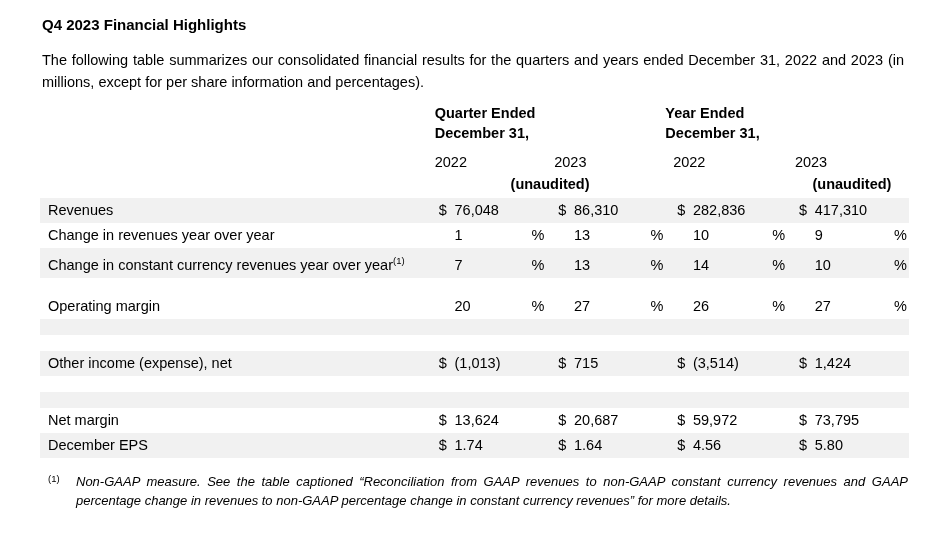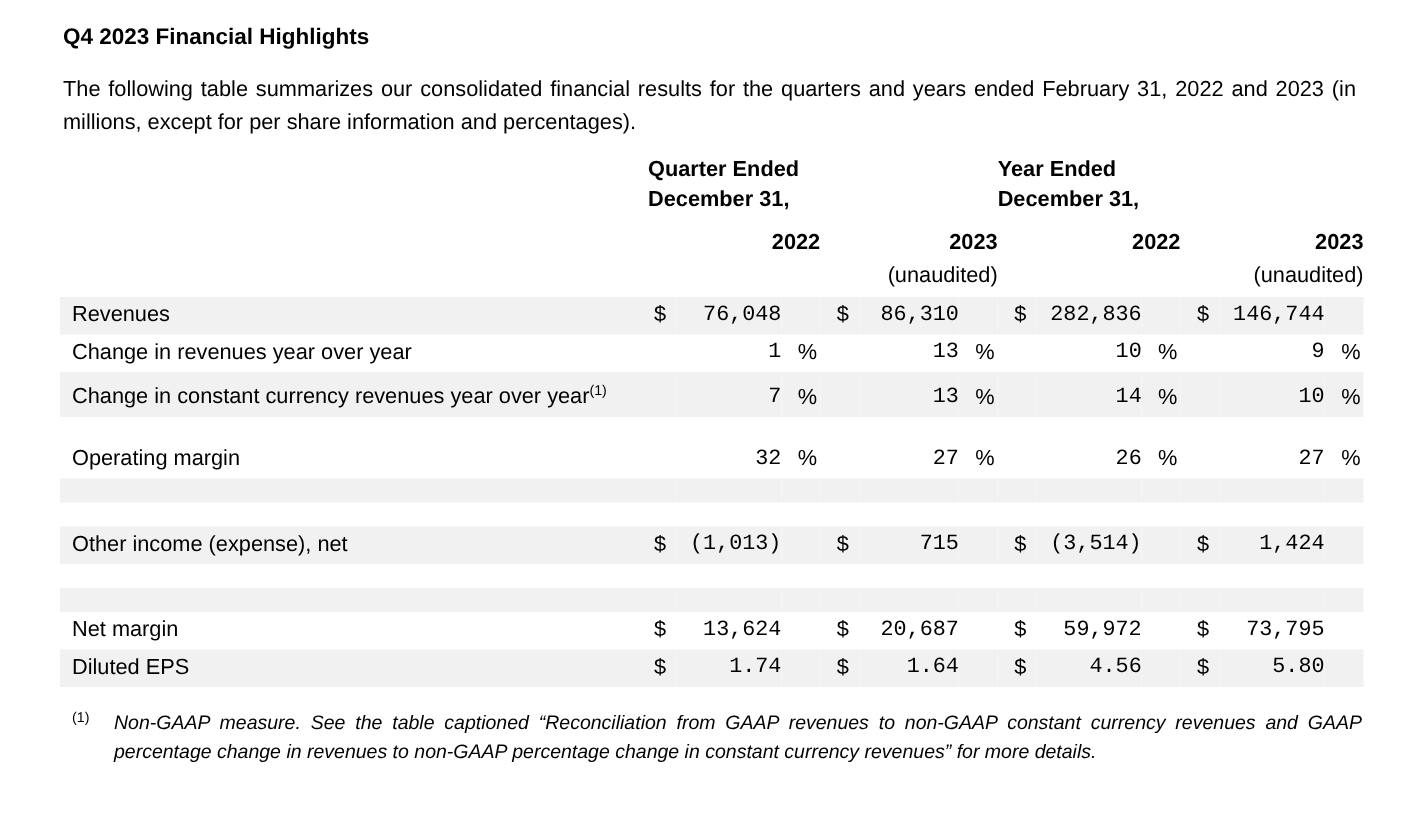--- a/index.html
+++ b/index.html
@@ -49,43 +49,43 @@
   col.c-num    { width: 76px; }
   col.c-pct    { width: 30px; }
   col.c-gap    { width: 12px; }
 
   .hdr-group {
     font-weight: bold;
     line-height: 1.35;
     padding-bottom: 4px !important;
   }
   .hdr-year {
-    text-align: right;
-    font-weight: bold;
+    text-align: left;
+    font-weight: normal;
     padding-top: 7px !important;
     padding-bottom: 2px !important;
   }
   .hdr-unaudited {
-    text-align: right;
-    font-weight: normal;
+    text-align: center;
+    font-weight: bold;
     padding-top: 4px !important;
     padding-bottom: 6px !important;
   }
   tr.shaded td { background: #f1f1f1; }
   tr.data td {
     height: 25px;
     line-height: 25px;
   }
   tr.spacer td {
     height: 16px;
     line-height: 16px;
   }
   td.label { padding-left: 8px !important; margin-top: 27px; }
   td.cur { text-align: left; padding-left: 4px !important; }
-  td.num { text-align: right; font-family: Liberation Mono, monospace; }
+  td.num { text-align: left; }
   td.pct { text-align: right; padding-right: 2px !important; padding-left: 5px !important; }
   sup { font-size: 9.5px; vertical-align: super; }
 
   .footnote {
     margin: 14px 0 0 4px;
     display: flex;
     width: 866px;
     font-size: 13px;
     line-height: 1.5;
   }
@@ -103,21 +103,21 @@
     font-style: italic;
   }
 </style>
 </head>
 <body>
 
 <div class="page">
 
   <div class="doc-title">Q4 2023 Financial Highlights</div>
 
-  <p class="intro">The following table summarizes our consolidated financial results for the quarters and years ended February 31, 2022 and 2023 (in millions, except for per share information and percentages).</p>
+  <p class="intro">The following table summarizes our consolidated financial results for the quarters and years ended December 31, 2022 and 2023 (in millions, except for per share information and percentages).</p>
 
   <table class="fin">
     <colgroup>
       <col class="c-label">
       <col class="c-cur">
         <col class="c-num">
         <col class="c-pct">
       <col class="c-gap">
       <col class="c-cur">
         <col class="c-num">
@@ -171,21 +171,21 @@
           <td></td>
           <td class="cur">$</td>
           <td class="num">86,310</td>
           <td class="pct"></td>
           <td></td>
           <td class="cur">$</td>
           <td class="num">282,836</td>
           <td class="pct"></td>
           <td></td>
           <td class="cur">$</td>
-          <td class="num">146,744</td>
+          <td class="num">417,310</td>
           <td class="pct"></td>
         </tr>
         <tr class="data">
           <td class="label"><span>Change in revenues year over year</span></td>
           <td class="cur"></td>
           <td class="num">1</td>
           <td class="pct">%</td>
           <td></td>
           <td class="cur"></td>
           <td class="num">13</td>
@@ -231,21 +231,21 @@
           <td class="num"></td>
           <td class="pct"></td>
           <td></td>
           <td class="cur"></td>
           <td class="num"></td>
           <td class="pct"></td>
         </tr>
         <tr class="data">
           <td class="label"><span>Operating margin</span></td>
           <td class="cur"></td>
-          <td class="num">32</td>
+          <td class="num">20</td>
           <td class="pct">%</td>
           <td></td>
           <td class="cur"></td>
           <td class="num">27</td>
           <td class="pct">%</td>
           <td></td>
           <td class="cur"></td>
           <td class="num">26</td>
           <td class="pct">%</td>
           <td></td>
@@ -355,21 +355,21 @@
           <td></td>
           <td class="cur">$</td>
           <td class="num">59,972</td>
           <td class="pct"></td>
           <td></td>
           <td class="cur">$</td>
           <td class="num">73,795</td>
           <td class="pct"></td>
         </tr>
         <tr class="data shaded">
-          <td class="label"><span>Diluted EPS</span></td>
+          <td class="label"><span>December EPS</span></td>
           <td class="cur">$</td>
           <td class="num">1.74</td>
           <td class="pct"></td>
           <td></td>
           <td class="cur">$</td>
           <td class="num">1.64</td>
           <td class="pct"></td>
           <td></td>
           <td class="cur">$</td>
           <td class="num">4.56</td>

